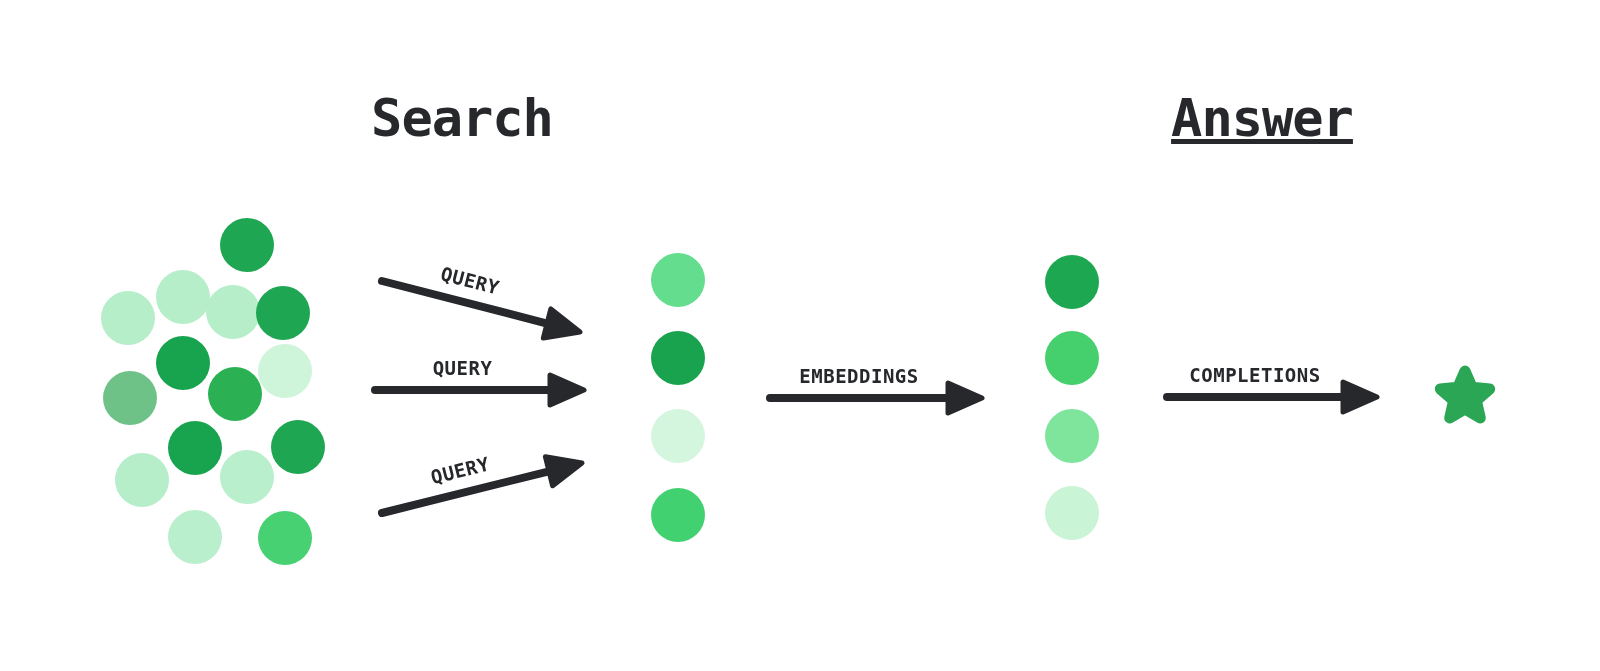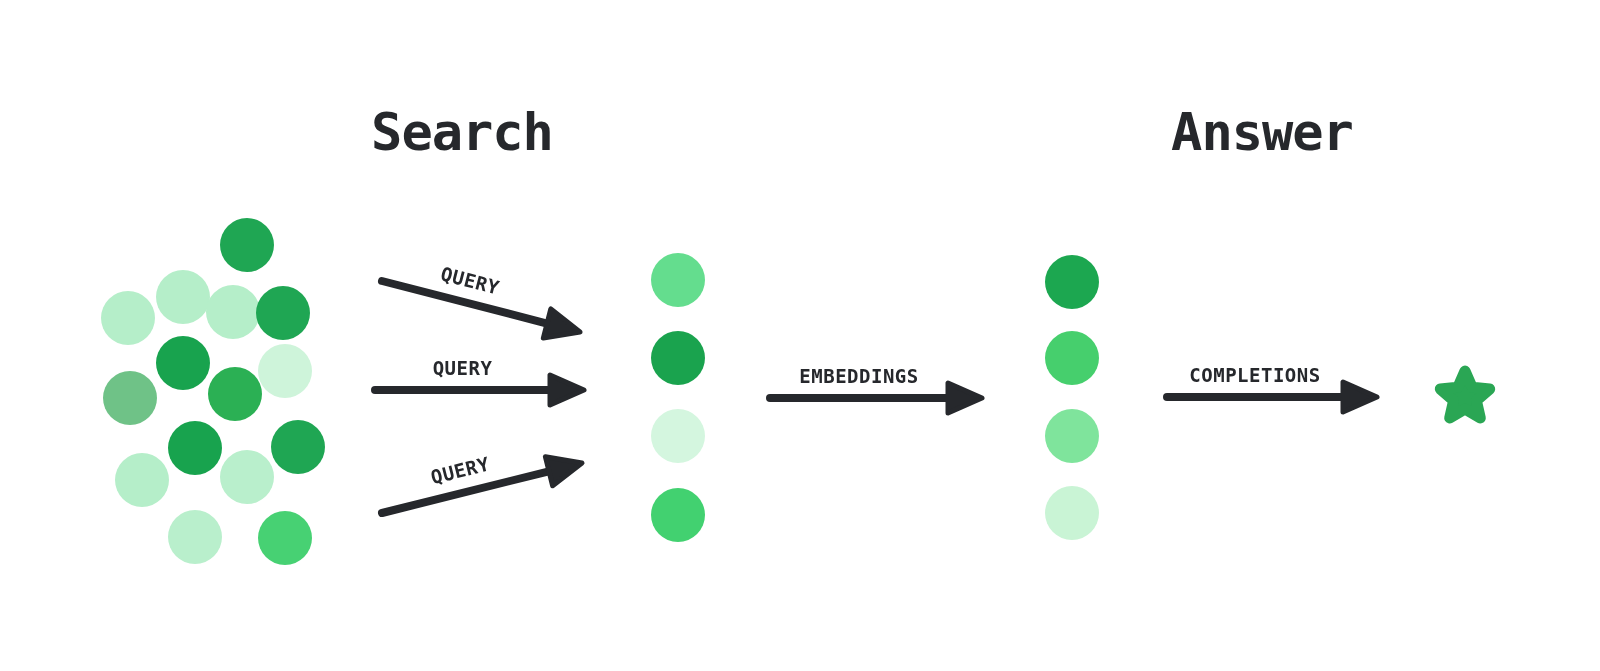--- a/index.html
+++ b/index.html
@@ -10,31 +10,31 @@
   .canvas {
     position: relative;
     width: 1600px;
     height: 671px;
     background: #ffffff;
     overflow: hidden;
     font-family: "DejaVu Sans Mono", "Liberation Mono", monospace;
   }
   .heading {
     position: absolute;
-    top: 102px;
+    top: 88px;
     transform: translateX(-50%);
     font-size: 52px;
     font-weight: 700;
     color: #26282c;
     letter-spacing: -1px;
     white-space: nowrap;
   }
   .heading-search  { left: 462px; }
   .heading-rerank  { left: 866px; }
-  .heading-answer  { left: 1262px; }
+  .heading-answer  { left: 1262px; text-decoration: underline; }
   svg.diagram-layer {
     position: absolute;
     left: 0;
     top: 0;
   }
   svg text.arrow-label {
     font-family: "DejaVu Sans Mono", "Liberation Mono", monospace;
     font-size: 19px;
     font-weight: 700;
     fill: #26282c;

